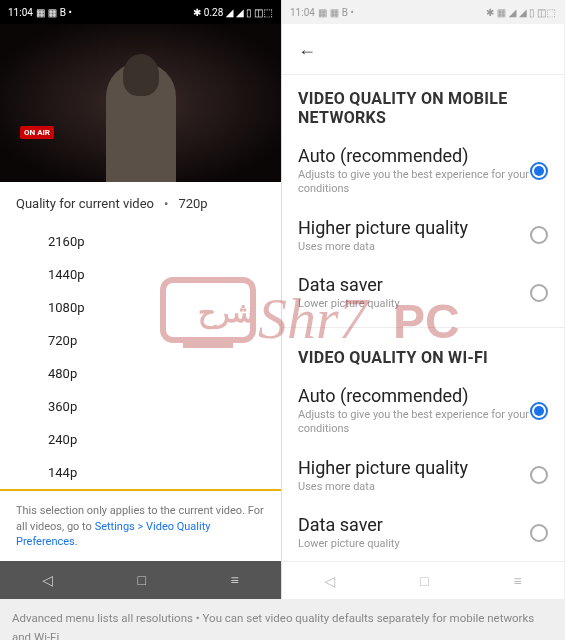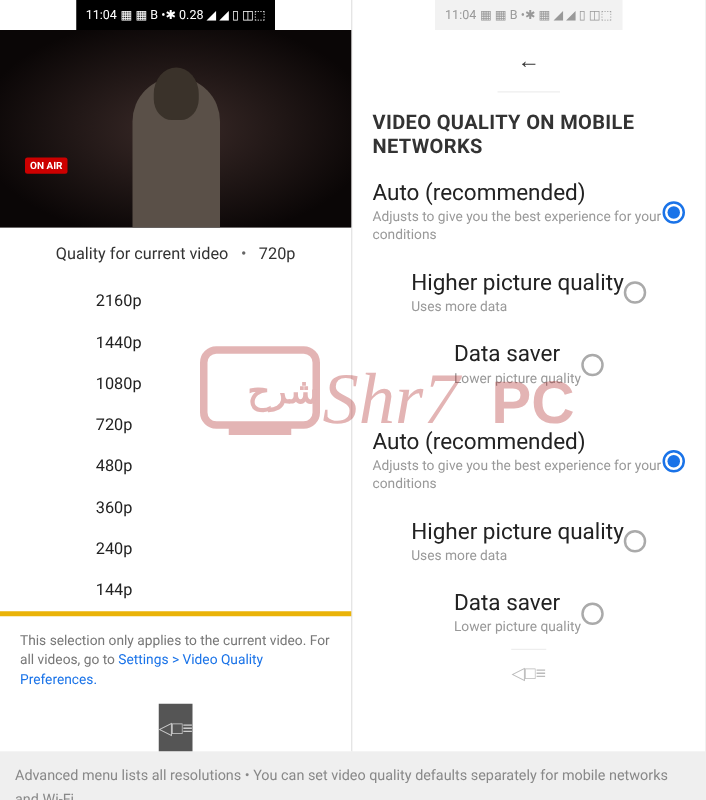--- a/index.html
+++ b/index.html
@@ -1,33 +1,33 @@
 <!DOCTYPE html>
 <html><head>
 <meta charset="utf-8">
 <style>
 * { margin: 0; padding: 0; box-sizing: border-box; }
 body { font-family: -apple-system, BlinkMacSystemFont, "Segoe UI", Roboto, sans-serif; background: #f0f0f0; width: 565px; }
 .container { display: flex; width: 565px; }
-.phone { width: 282px; background: #fff; display: flex; flex-direction: column; align-items: center; }
+.phone { width: 282px; background: #fff; display: flex; flex-direction: column; }
 .phone-left { border-right: 1px solid #ddd; }
 .status-bar { height: 24px; background: #000; color: #fff; display: flex; justify-content: space-between; align-items: center; padding: 0 8px; font-size: 10px; }
 .status-bar.light { background: #f2f2f2; color: #999; }
 .status-left, .status-right { display: flex; align-items: center; gap: 3px; }
 .video-thumb { width: 100%; height: 158px; background: #1a1515; position: relative; overflow: hidden; }
 .video-dark { position: absolute; inset: 0; background: radial-gradient(ellipse at center, #3a2a28 0%, #0a0606 80%); }
 .onair { position: absolute; left: 20px; top: 58px; background: #cc0000; color: #fff; font-size: 8px; padding: 2px 4px; border-radius: 2px; font-weight: bold; margin-top: 44px; }
 .person { position: absolute; left: 50%; top: 38px; transform: translateX(-50%); width: 70px; height: 120px; background: #5a5048; border-radius: 35px 35px 0 0; }
 .person::before { content: ''; position: absolute; top: -8px; left: 50%; transform: translateX(-50%); width: 36px; height: 42px; background: #3a322a; border-radius: 50% 50% 40% 40%; }
 .content-left { flex: 1; padding: 0; }
 .quality-header { display: flex; align-items: center; padding: 14px 16px; font-size: 13px; color: #333; }
 .quality-header .dot { margin: 0 10px; color: #666; }
 .quality-list { padding-left: 48px; }
 .quality-item { padding: 9px 0; font-size: 13px; color: #222; cursor: pointer; }
-.footer-note { padding: 12px 16px; font-size: 11px; color: #777; line-height: 1.4; border-top: 4px solid #eab308; }
+.footer-note { padding: 12px 16px; font-size: 11px; color: #777; line-height: 1.4; border-top: 2px solid #eab308; }
 .footer-note .link { color: #1a73e8; }
 .nav-bar { height: 38px; background: #555; display: flex; justify-content: space-around; align-items: center; }
 .nav-bar.light { background: #fff; border-top: 1px solid #eee; }
 .nav-icon { color: #ccc; font-size: 14px; }
 .nav-bar.light .nav-icon { color: #bbb; }
 .prefs-header { display: flex; align-items: center; padding: 14px 16px; gap: 18px; border-bottom: 1px solid #eee; }
 .back-arrow { font-size: 18px; color: #333; }
 .prefs-title { font-size: 16px; font-weight: 500; color: #222; }
 .prefs-desc { padding: 14px 16px; font-size: 12px; color: #888; line-height: 1.5; border-bottom: 1px solid #eee; }
 .section-header { padding: 14px 16px 8px; font-size: 16px; font-weight: 700; color: #333; letter-spacing: 0.3px; }
@@ -125,20 +125,21 @@
   <div class="option-row">
     <div class="option-text">
       <div class="option-title">Data saver</div>
       <div class="option-sub">Lower picture quality</div>
     </div>
     <div class="radio"></div>
   </div>
 
   <div class="section-divider"></div>
 
+  <div class="section-header">VIDEO QUALITY ON WI-FI</div>
   <div class="option-row">
     <div class="option-text">
       <div class="option-title">Auto (recommended)</div>
       <div class="option-sub">Adjusts to give you the best experience for your conditions</div>
     </div>
     <div class="radio selected"></div>
   </div>
   <div class="option-row">
     <div class="option-text">
       <div class="option-title">Higher picture quality</div>

